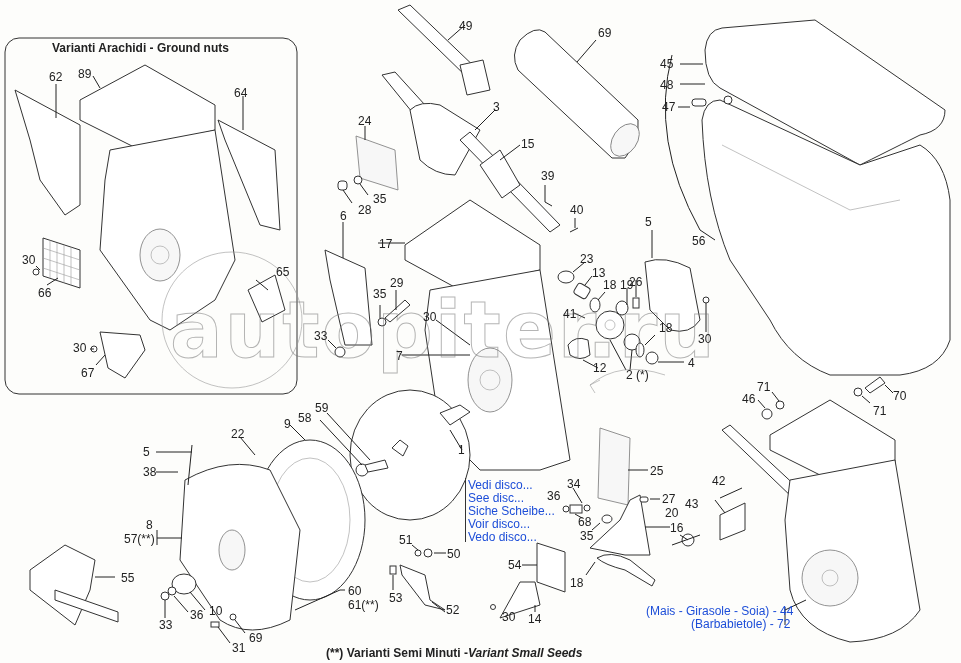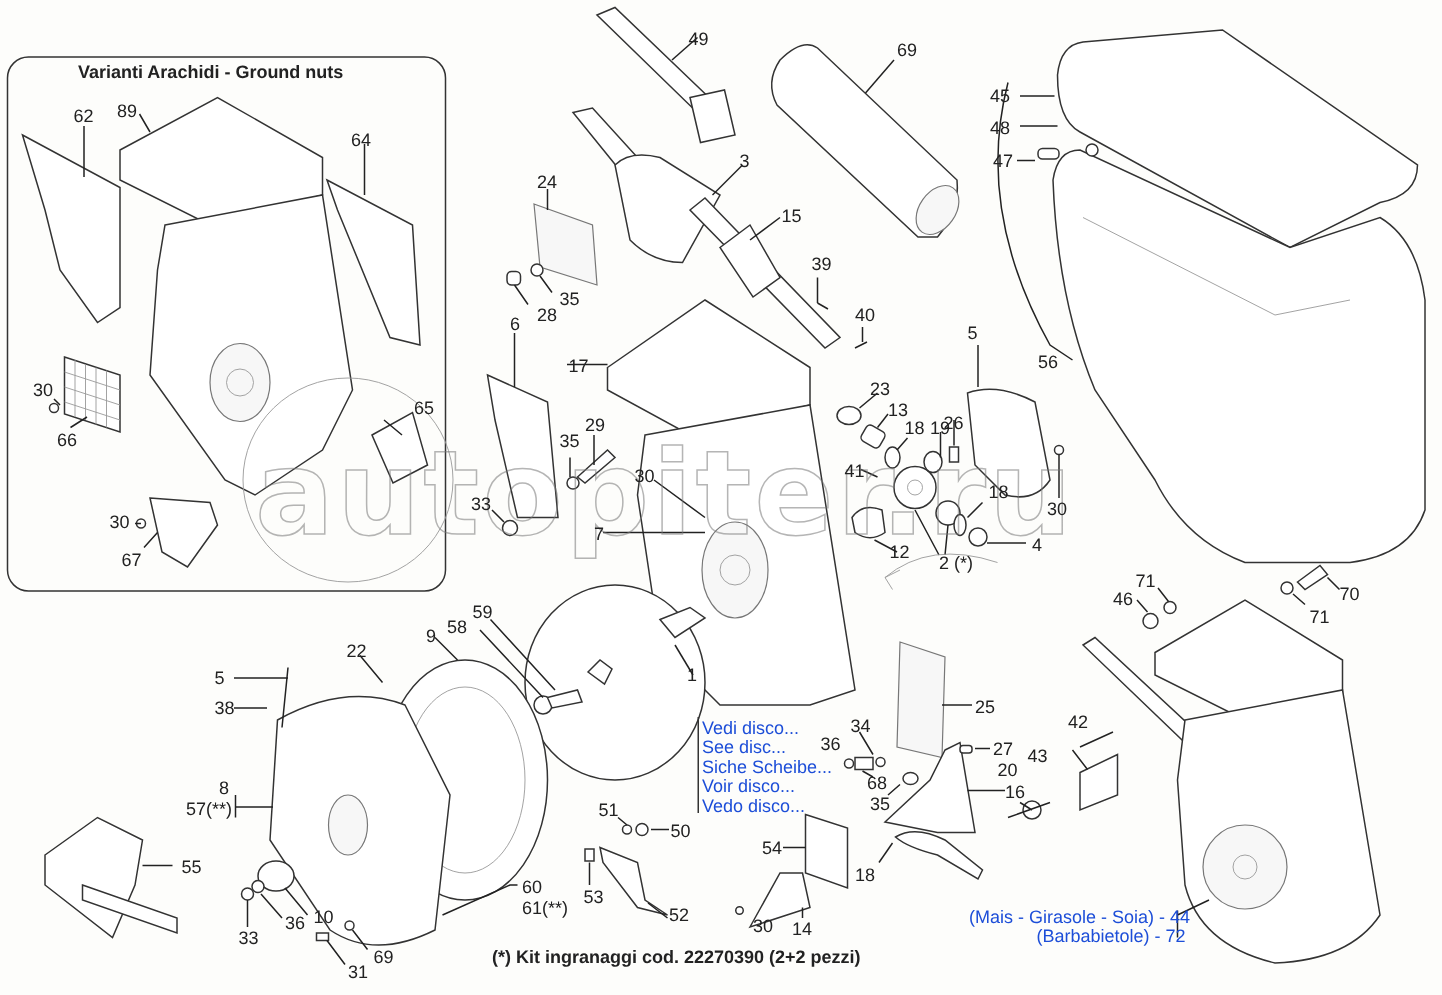--- a/index.html
+++ b/index.html
@@ -322,15 +322,17 @@
 <div style="position:absolute;left:465px;top:478px;border-left:1px solid #333;height:64px;"></div>
 <div class="note" style="left:468px;top:478px">Vedi  disco...</div>
 <div class="note" style="left:468px;top:491px">See disc...</div>
 <div class="note" style="left:468px;top:504px">Siche Scheibe...</div>
 <div class="note" style="left:468px;top:517px">Voir disco...</div>
 <div class="note" style="left:468px;top:530px">Vedo disco...</div>
 
 <div class="note" style="left:646px;top:604px">(Mais - Girasole - Soia) - 44</div>
 <div class="note" style="left:691px;top:617px">(Barbabietole) - 72</div>
 
-<div class="footnote" style="left:328px;top:631px">(*) Kit ingranaggi cod. 22270390 (2+2 pezzi)</div>
-
+<div class="footnote" style="left:326px;top:646px">
+  <span>(**) Varianti Semi Minuti -</span><i>Variant Small Seeds</i>
 </div>
 
+</div>
+
 </body></html>

